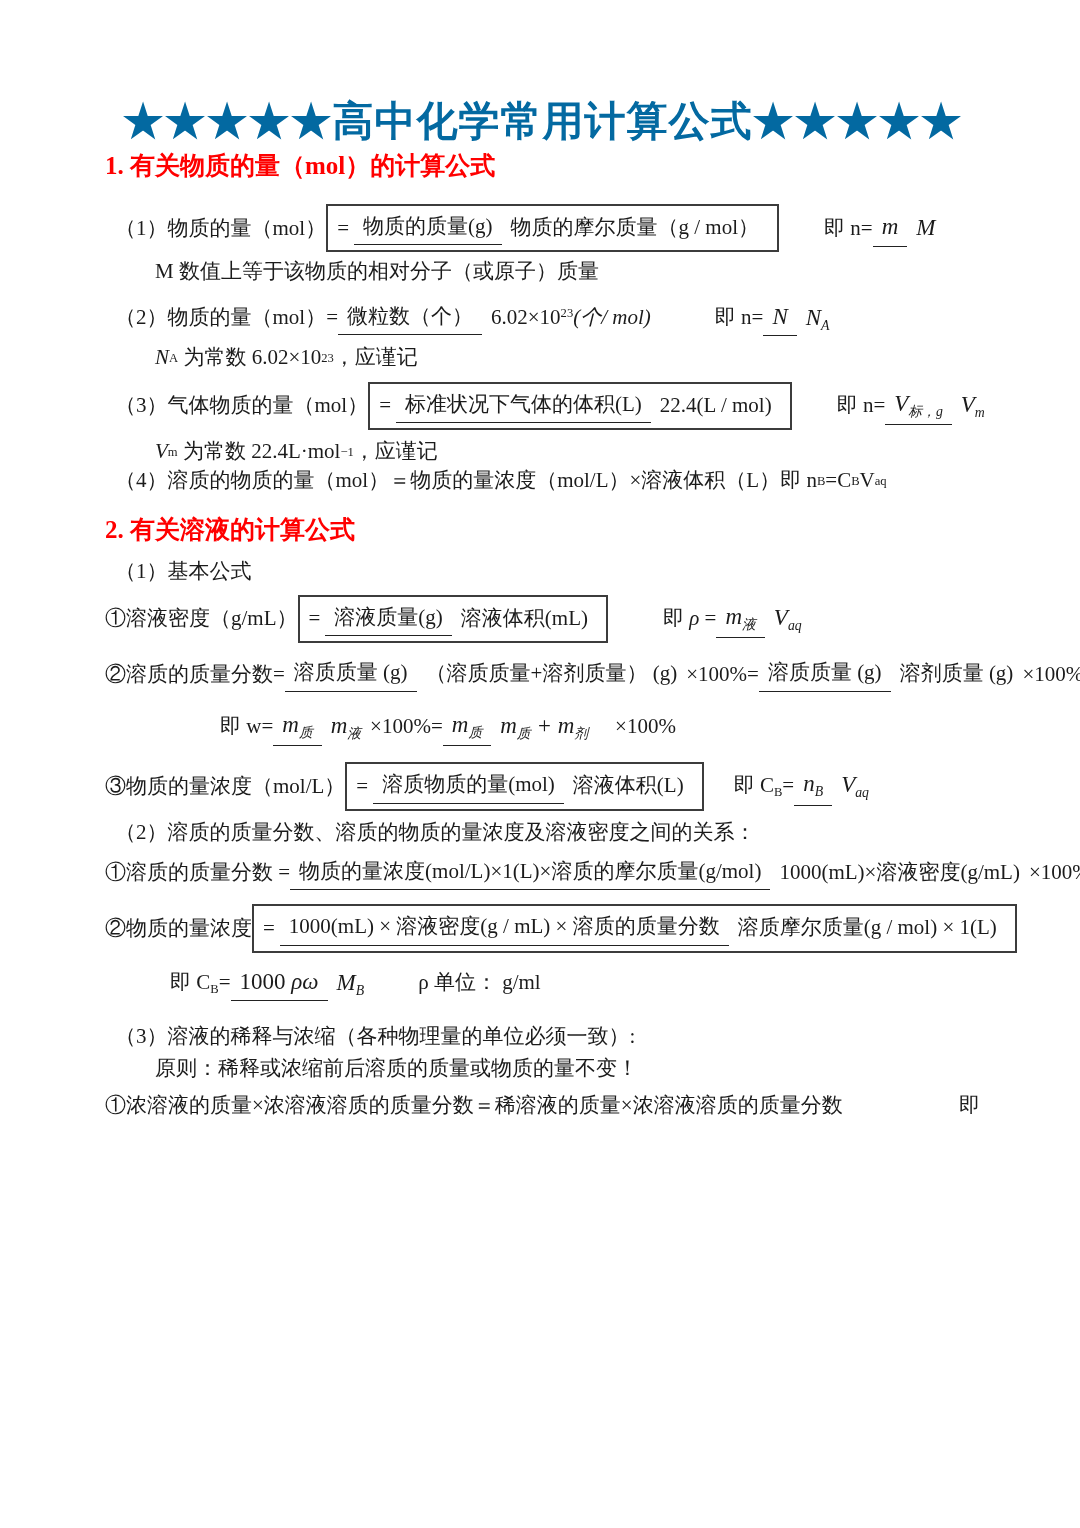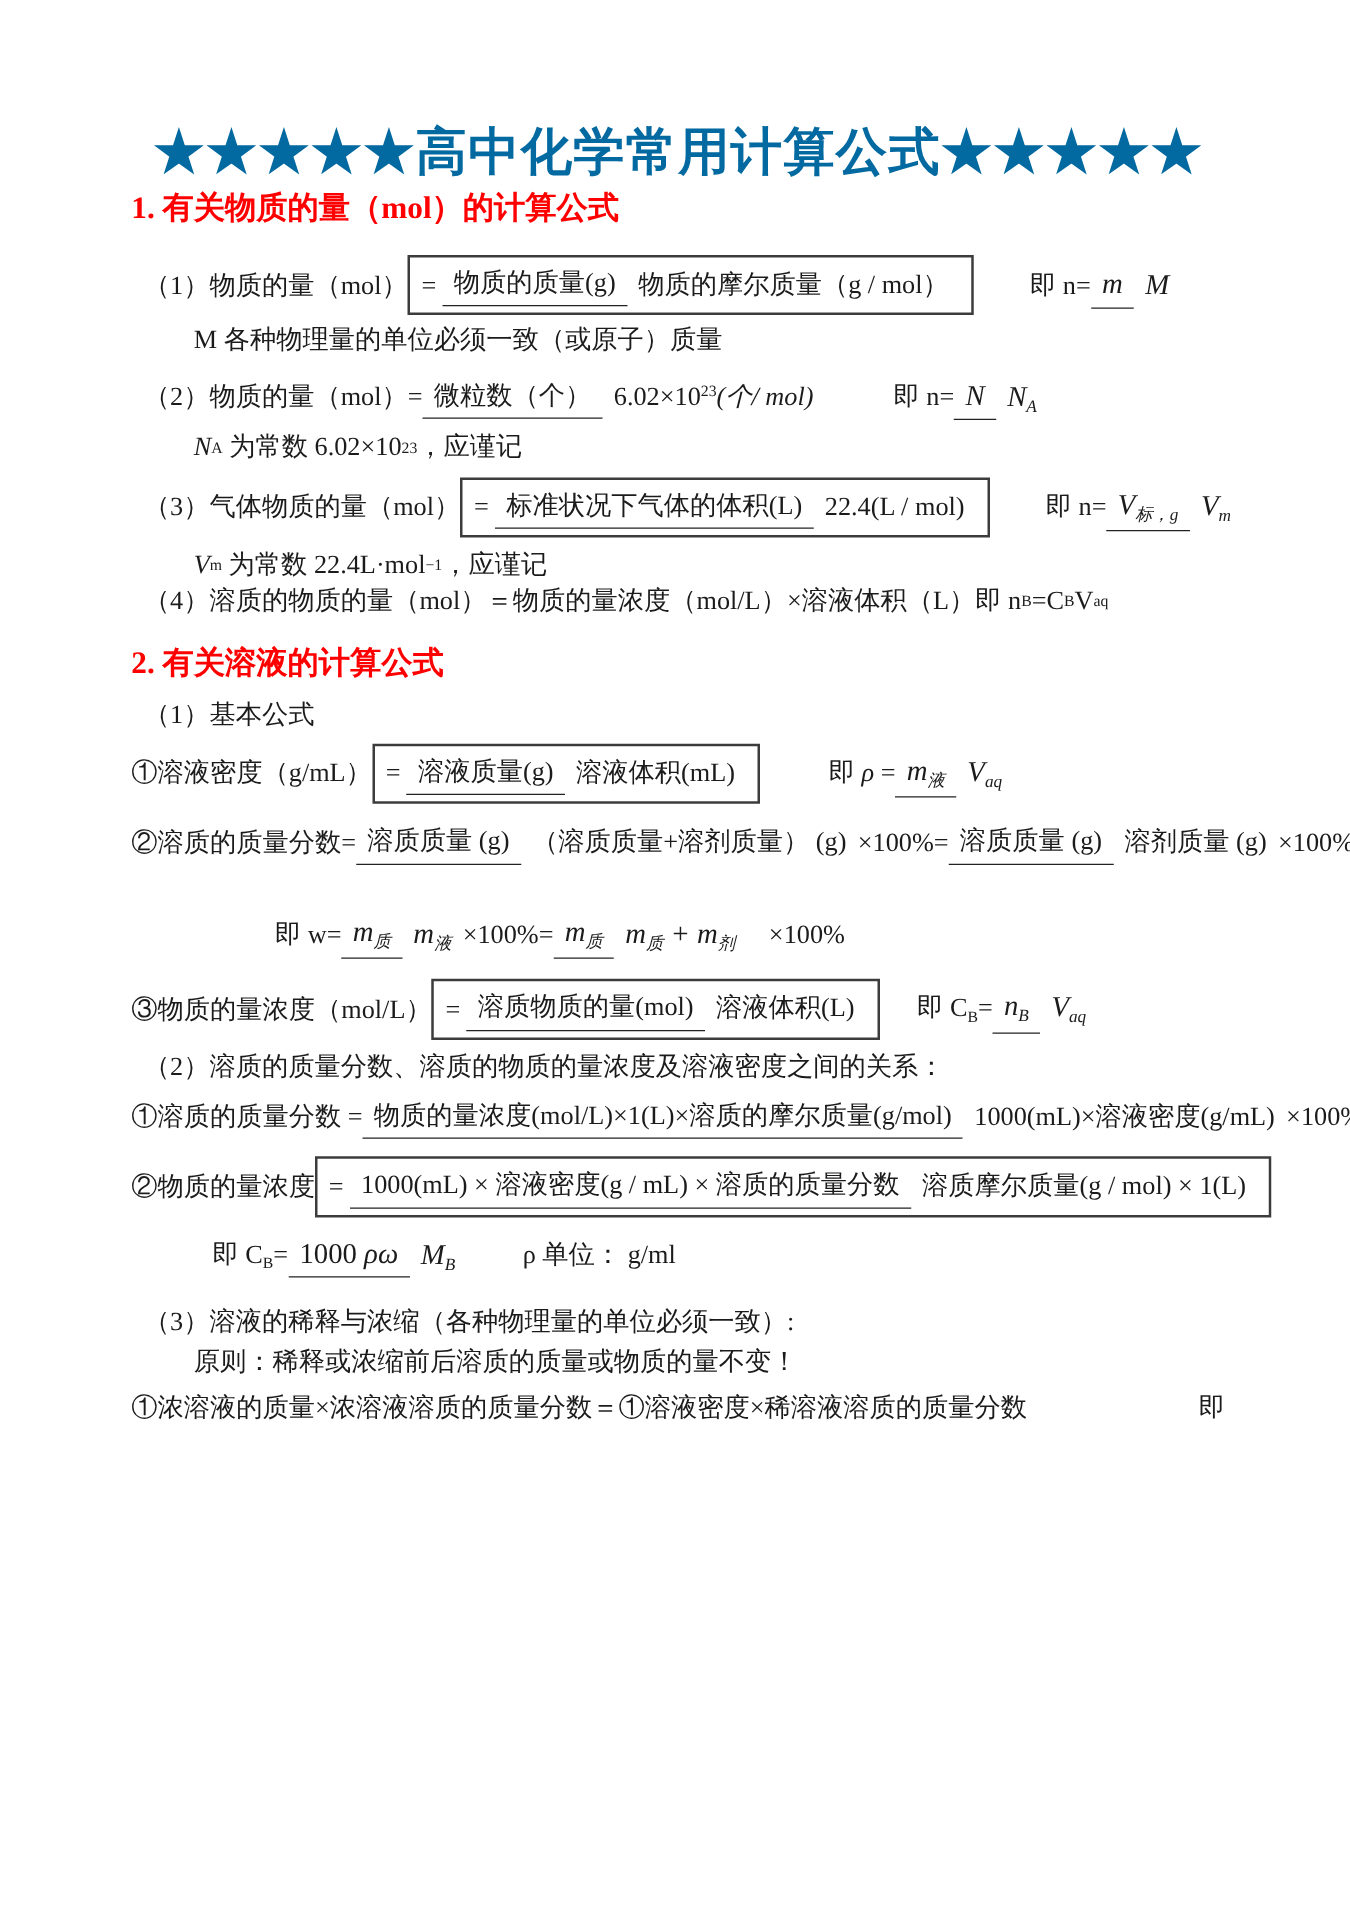--- a/index.html
+++ b/index.html
@@ -42,21 +42,21 @@
     gap:5px;
   }
   .math { font-style:italic; }
   .mathfrac { font-size:23px; }
   sub,sup { font-size:0.6em; font-style:inherit; }
   sub { vertical-align:-0.35em; }
   sup { vertical-align:0.55em; }
   .note { font-size:21px; padding-left:50px; }
   .mt2{margin-top:2px}.mt4{margin-top:4px}.mt6{margin-top:6px}.mt8{margin-top:8px}
   .mt10{margin-top:10px}.mt12{margin-top:12px}.mt14{margin-top:14px}.mt16{margin-top:16px}
-  .mt20{margin-top:37px}.mt22{margin-top:22px}.mt26{margin-top:22px}
+  .mt20{margin-top:16px}.mt22{margin-top:22px}.mt26{margin-top:22px}
   .ind10{padding-left:10px}.ind50{padding-left:50px}.ind65{padding-left:65px}.ind115{padding-left:115px}
   .g18{margin-left:18px}.g30{margin-left:30px}.g45{margin-left:45px}.g55{margin-left:55px}
   .spread{justify-content:space-between}
 </style>
 </head>
 <body>
 
 <div class="page">
 
   <h1 class="title">★★★★★高中化学常用计算公式★★★★★</h1>
@@ -73,21 +73,21 @@
       </span>
     </span>
     <span class="t g45">即 n=</span>
     <span class="frac math mathfrac">
       <span class="num">m</span>
       <span class="den">M</span>
     </span>
   </div>
 
   <div class="row mt6 note">
-    <span class="t">M 各种物理量的单位必须一致（或原子）质量</span>
+    <span class="t">M 数值上等于该物质的相对分子（或原子）质量</span>
   </div>
 
   <div class="row mt14 ind10">
     <span class="t">（2）物质的量（mol）=</span>
     <span class="frac">
       <span class="num">微粒数（个）</span>
       <span class="den"><span class="t">6.02×10</span><sup>23</sup><span class="t math">(个/ mol)</span></span>
     </span>
     <span class="t g55">即 n=</span>
     <span class="frac math mathfrac">
@@ -238,17 +238,17 @@
     <span class="t g45">ρ 单位： g/ml</span>
   </div>
 
   <div class="row mt26 ind10">
     <span class="t">（3）溶液的稀释与浓缩（各种物理量的单位必须一致）:</span>
   </div>
   <div class="row mt4 ind50">
     <span class="t">原则：稀释或浓缩前后溶质的质量或物质的量不变！</span>
   </div>
   <div class="row mt10 spread">
-    <span class="t">①浓溶液的质量×浓溶液溶质的质量分数＝①溶液密度×稀溶液溶质的质量分数</span>
+    <span class="t">①浓溶液的质量×浓溶液溶质的质量分数＝稀溶液的质量×浓溶液溶质的质量分数</span>
     <span class="t">即</span>
   </div>
 
 </div>
 
 </body></html>

